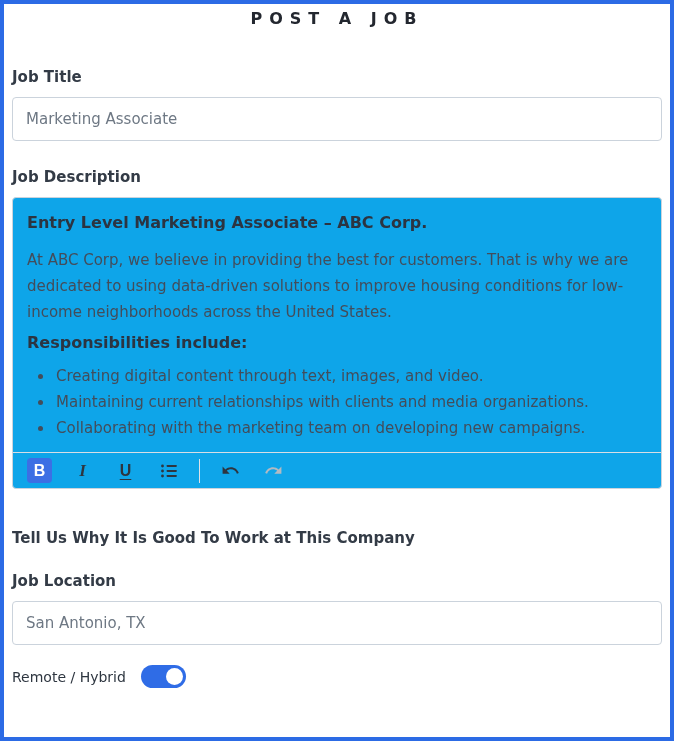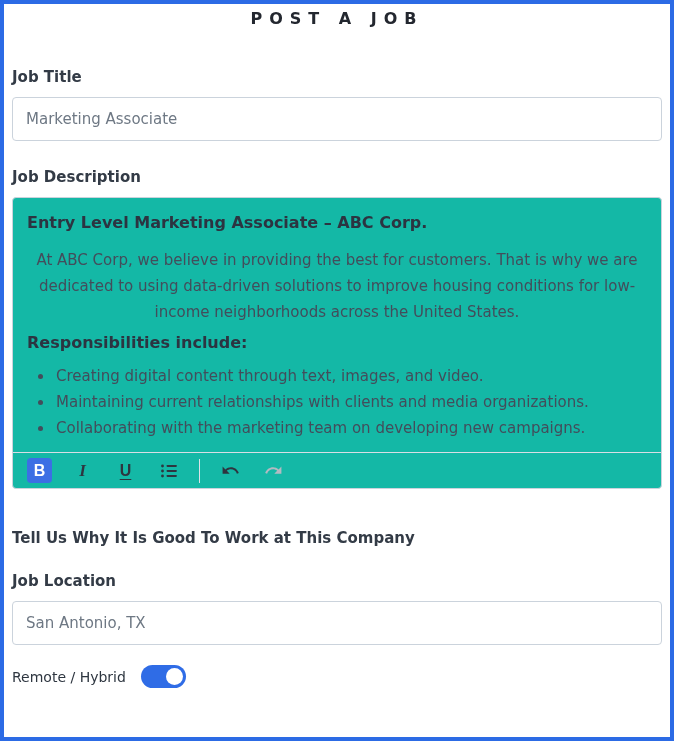--- a/index.html
+++ b/index.html
@@ -44,37 +44,36 @@
     font-family: "DejaVu Sans", "Liberation Sans", sans-serif;
     font-size: 15px;
     color: #6e7884;
     background: #ffffff;
     outline: none;
   }
   .editor {
     margin-top: 11px;
     border: 1px solid #cbd3dc;
     border-radius: 4px;
-    background: #14b8a6;
+    background: #0ea5e9;
   }
   .editor-content {
     padding: 15px 14px 10px 14px;
     color: #434d5b;
     font-size: 15px;
   }
   .editor-heading {
     font-size: 16px;
     font-weight: 700;
     color: #2c3441;
   }
   .editor-paragraph {
     margin-top: 16px;
     line-height: 1.72;
     color: #434d5b;
-    text-align: center;
   }
   .editor-subheading {
     margin-top: 8px;
     font-size: 16px;
     font-weight: 700;
     color: #2c3441;
   }
   .editor-bullets {
     margin-top: 12px;
     padding-left: 27px;

